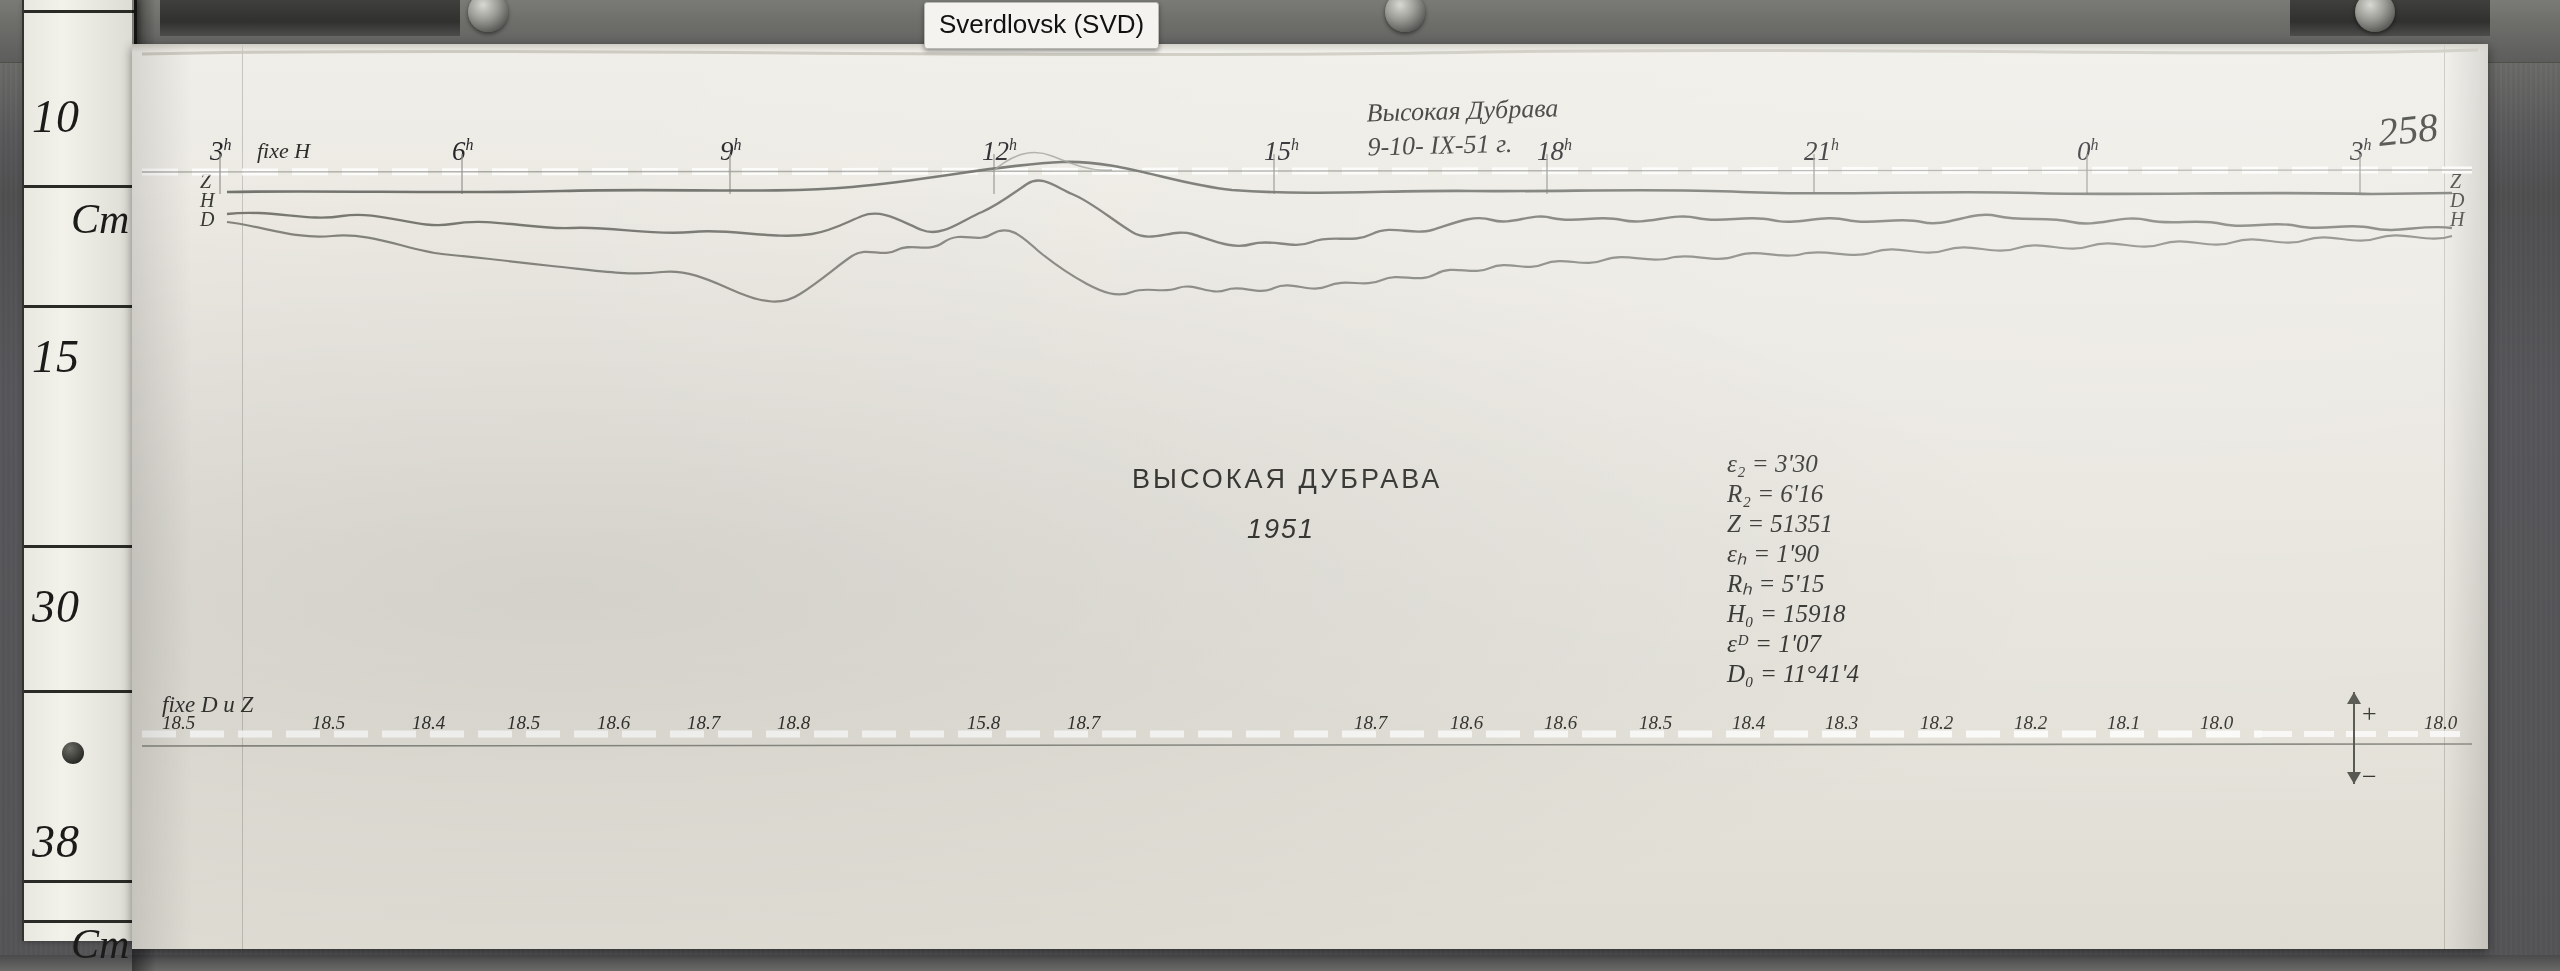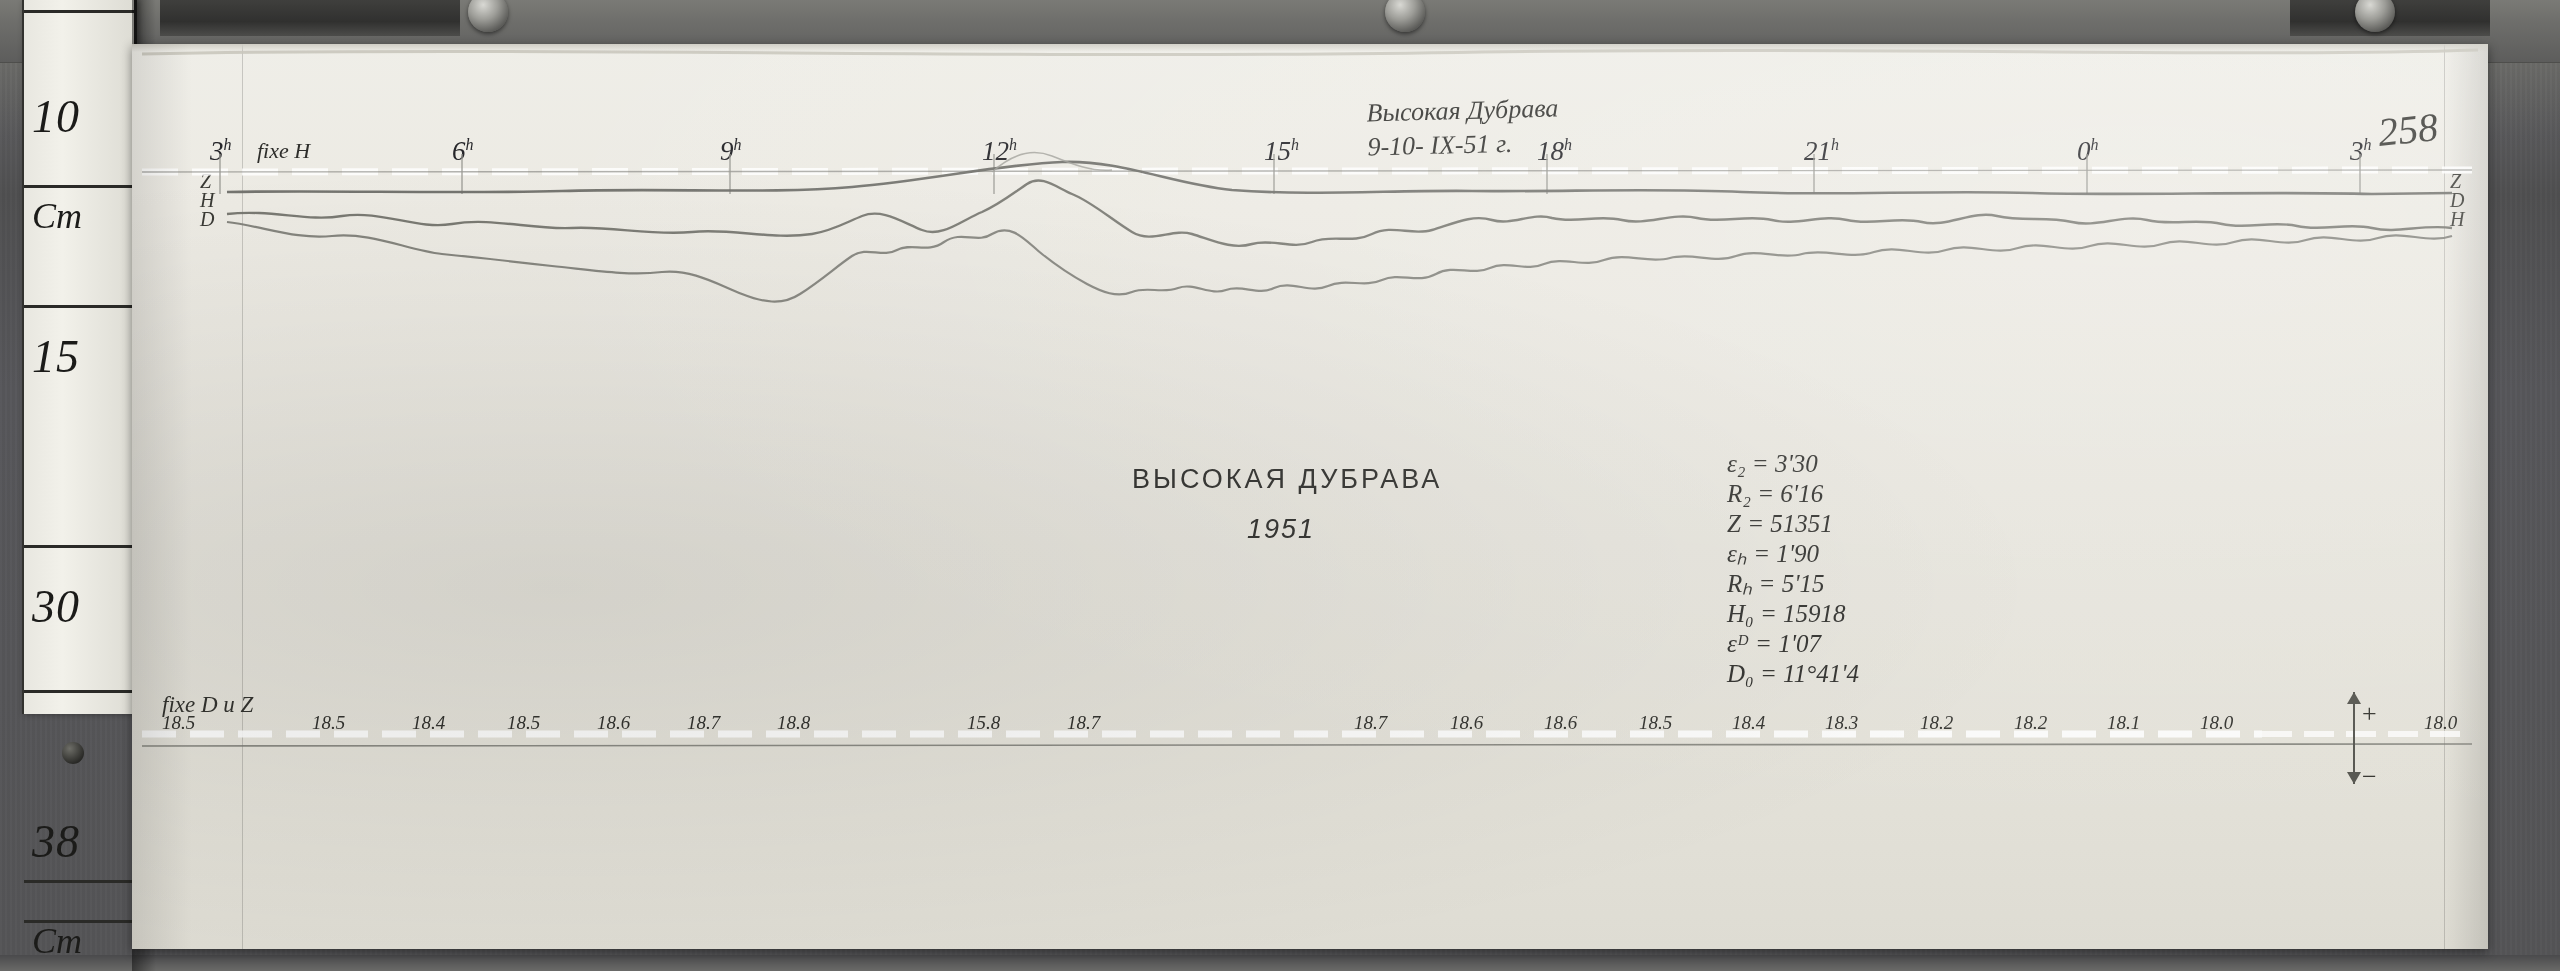--- a/index.html
+++ b/index.html
@@ -65,42 +65,42 @@
     top: 0px;
     height: 36px;
     background: linear-gradient(180deg, #3a3a38 0%, #2b2b2a 60%, #4a4a48 100%);
     opacity: 0.92;
   }
 
   
   .ruler {
     position: absolute;
     left: 22px; top: 0;
-    width: 110px; height: 714px;
+    width: 110px; height: 941px;
     background: linear-gradient(90deg, #e8e7e0 0%, #f2f1ea 35%, #dddcd4 100%);
     border-left: 2px solid #32322f;
     border-right: 3px solid #1f1f1e;
     box-shadow: 2px 0 6px rgba(0,0,0,0.4);
     text-decoration: underline;
   }
   .ruler .tick {
     position: absolute;
     left: 0; width: 110px;
     height: 0;
     border-top: 3px solid #2a2a27;
   }
   .ruler .lbl {
     position: absolute;
     left: 8px;
     font-family: "Liberation Serif", serif;
     color: #1b1b19;
     font-style: italic;
   }
   .ruler .big { font-size: 46px; letter-spacing: 1px; }
-  .ruler .cm  { font-size: 36px; }
+  .ruler .cm  { font-size: 42px; margin-left: 39px; }
   .ruler .dot {
     position: absolute;
     left: 38px;
     width: 22px; height: 22px;
     border-radius: 50%;
     background: radial-gradient(circle at 35% 30%, #6e6e68 0%, #2c2c29 70%, #141413 100%);
   }
 
   
   .sheet {
@@ -413,14 +413,15 @@
       <line x1="2130" y1="690" x2="2340" y2="690" stroke="#ffffff" stroke-width="6" stroke-dasharray="30 12" opacity="0.75"></line>
 
       <line x1="2222" y1="648" x2="2222" y2="740" stroke="#55554f" stroke-width="2"></line>
       <path d="M2222,648 l -7,12 l 14,0 z" fill="#55554f"></path>
       <path d="M2222,740 l -7,-12 l 14,0 z" fill="#55554f"></path>
     </svg>
 
     <div class="sheet-shade"></div>
   </div>
 
+  <div class="tooltip">Sverdlovsk (SVD)</div>
 
 </div>
 
 </body></html>

